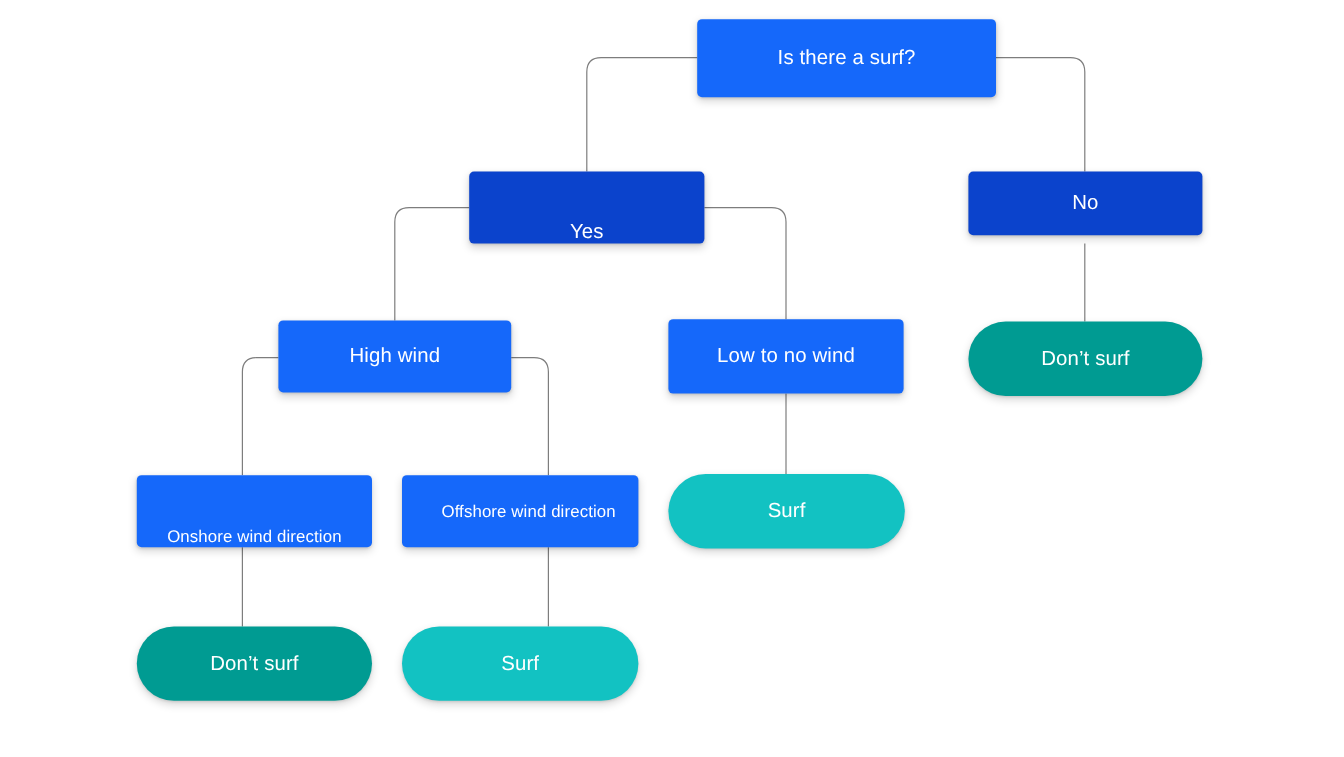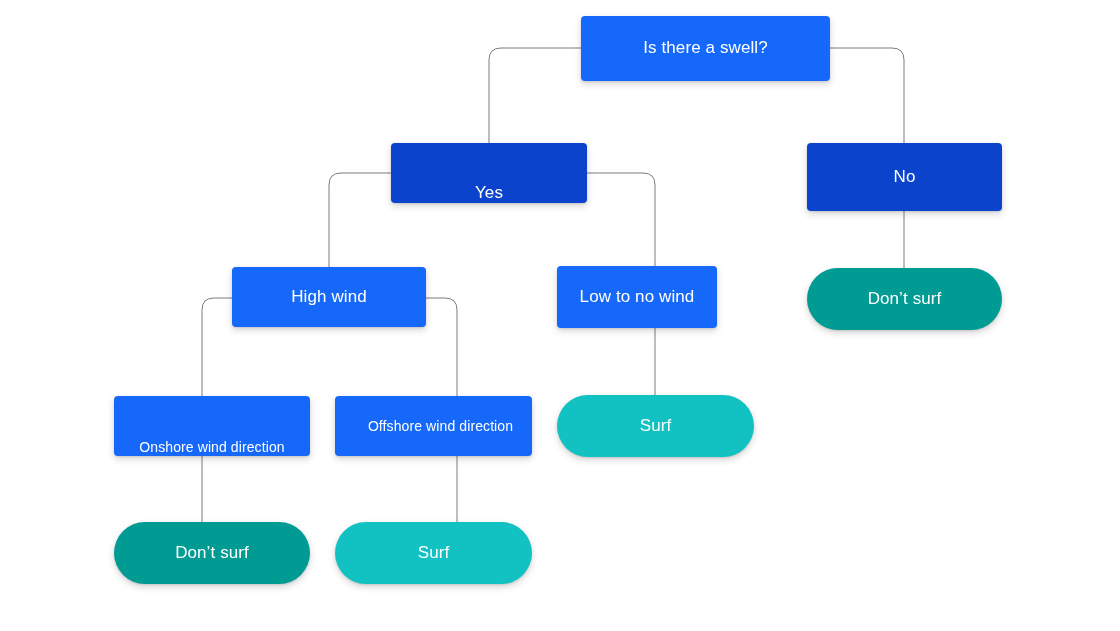--- a/index.html
+++ b/index.html
@@ -60,32 +60,32 @@
       <path d="M 587 173 L 643 173 Q 655 173 655 185 L 655 266" fill="none" stroke="#7d7d7d" stroke-width="1" stroke-linecap="butt"></path>
       <path d="M 904 203 L 904 268" fill="none" stroke="#7d7d7d" stroke-width="1" stroke-linecap="butt"></path>
       <path d="M 232 298 L 214 298 Q 202 298 202 310 L 202 396" fill="none" stroke="#7d7d7d" stroke-width="1" stroke-linecap="butt"></path>
       <path d="M 426 298 L 445 298 Q 457 298 457 310 L 457 396" fill="none" stroke="#7d7d7d" stroke-width="1" stroke-linecap="butt"></path>
       <path d="M 655 328 L 655 395" fill="none" stroke="#7d7d7d" stroke-width="1" stroke-linecap="butt"></path>
       <path d="M 202 456 L 202 522" fill="none" stroke="#7d7d7d" stroke-width="1" stroke-linecap="butt"></path>
       <path d="M 457 456 L 457 522" fill="none" stroke="#7d7d7d" stroke-width="1" stroke-linecap="butt"></path>
     </svg>
   <div id="node-layer">
       <div class="node rect" style="left: 581px; top: 16px; width: 249px; height: 65px; background: rgb(21, 104, 250); font-size: 17px;">
-        <span class="node-label">Is there a swell?</span>
+        <span class="node-label">Is there a surf?</span>
       </div>
       <div class="node rect" style="left: 391px; top: 143px; width: 196px; height: 60px; background: rgb(11, 67, 204); font-size: 17px; align-items: flex-end;">
         <span class="node-label">Yes</span>
       </div>
-      <div class="node rect" style="left: 807px; top: 143px; width: 195px; height: 68px; background: rgb(11, 67, 204); font-size: 17px;">
+      <div class="node rect" style="left: 807px; top: 143px; width: 195px; height: 53px; background: rgb(11, 67, 204); font-size: 17px;">
         <span class="node-label">No</span>
       </div>
       <div class="node rect" style="left: 232px; top: 267px; width: 194px; height: 60px; background: rgb(21, 104, 250); font-size: 17px;">
         <span class="node-label">High wind</span>
       </div>
-      <div class="node rect" style="left: 557px; top: 266px; width: 160px; height: 62px; background: rgb(21, 104, 250); font-size: 17px;">
+      <div class="node rect" style="left: 557px; top: 266px; width: 196px; height: 62px; background: rgb(21, 104, 250); font-size: 17px;">
         <span class="node-label">Low to no wind</span>
       </div>
       <div class="node pill" style="left: 807px; top: 268px; width: 195px; height: 62px; background: rgb(0, 155, 146); font-size: 17px;">
         <span class="node-label">Don’t surf</span>
       </div>
       <div class="node rect" style="left: 114px; top: 396px; width: 196px; height: 60px; background: rgb(21, 104, 250); font-size: 14px; align-items: flex-end;">
         <span class="node-label">Onshore wind direction</span>
       </div>
       <div class="node rect" style="left: 335px; top: 396px; width: 197px; height: 60px; background: rgb(21, 104, 250); font-size: 14px; padding-left: 24px;">
         <span class="node-label">Offshore wind direction</span>

